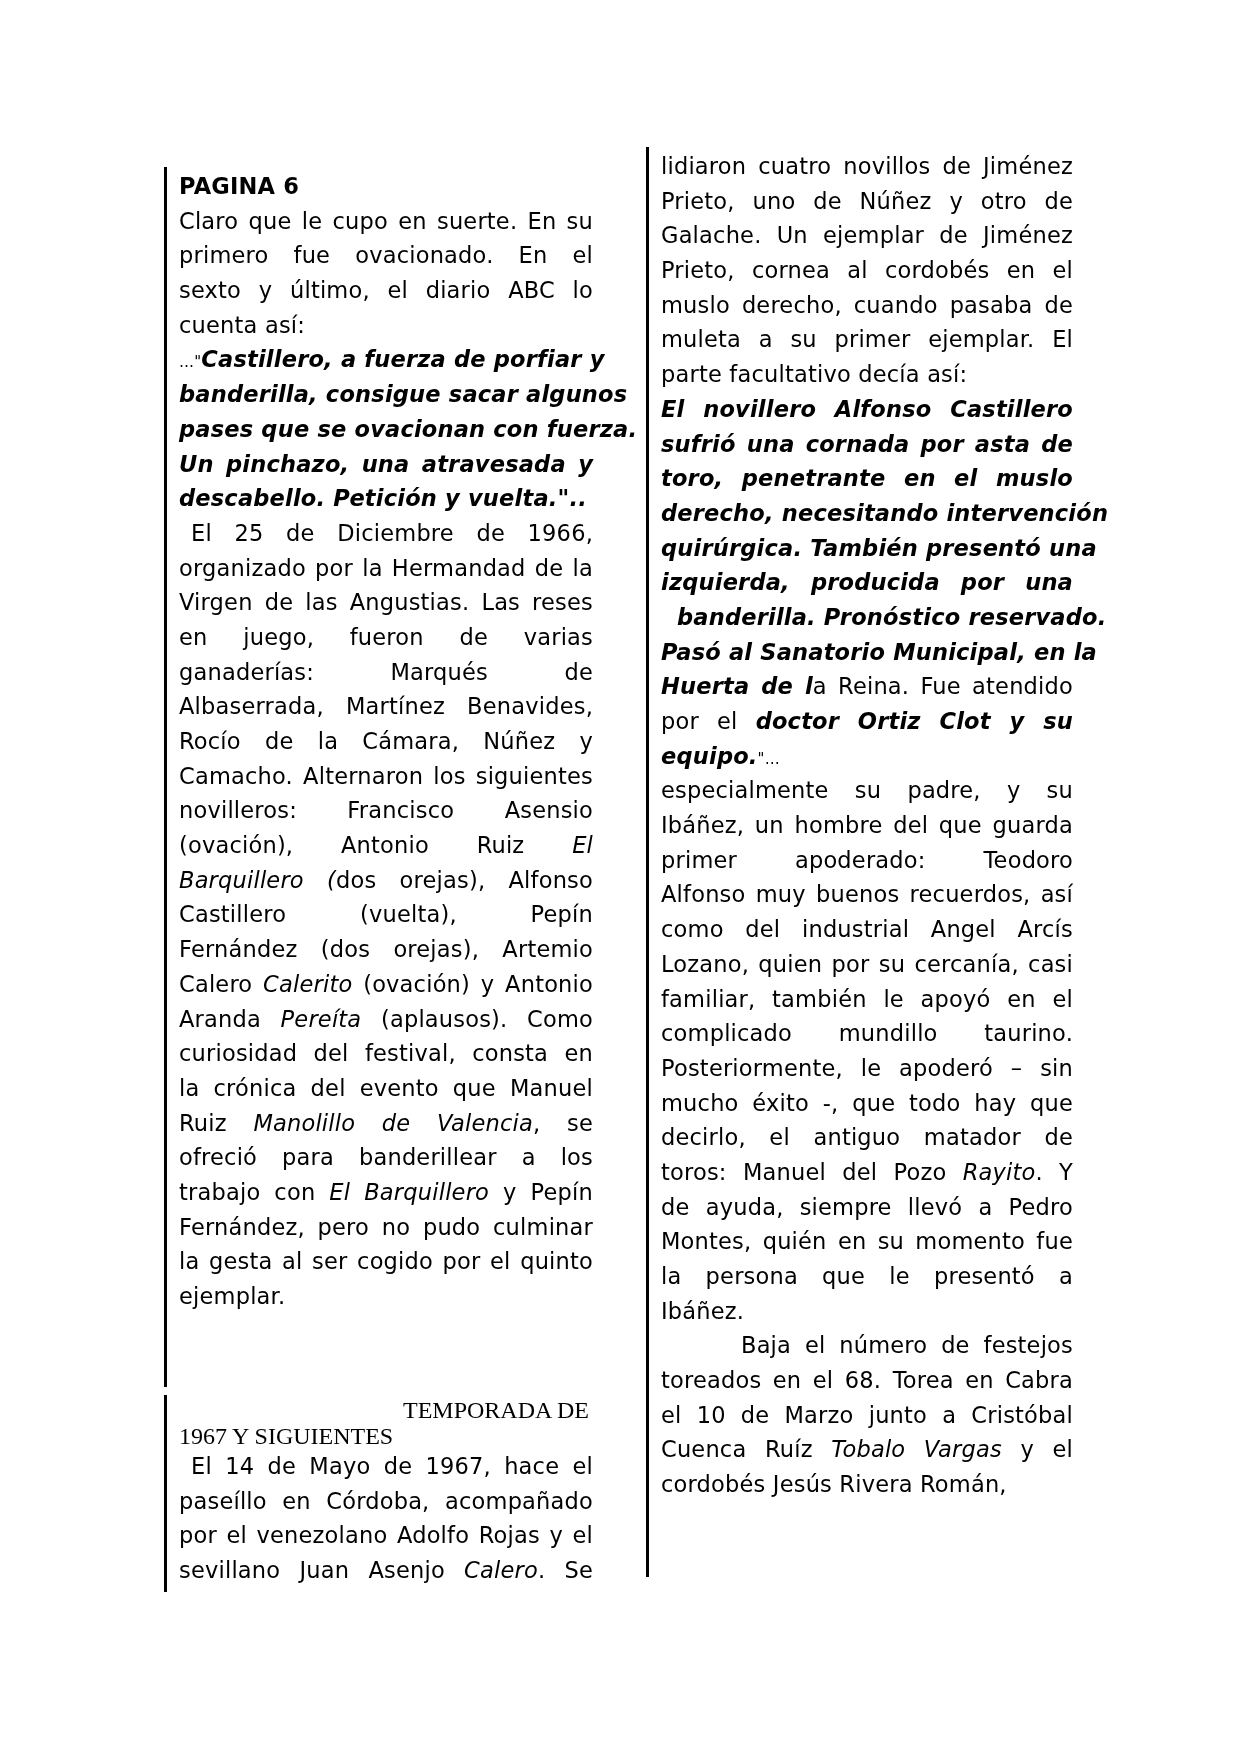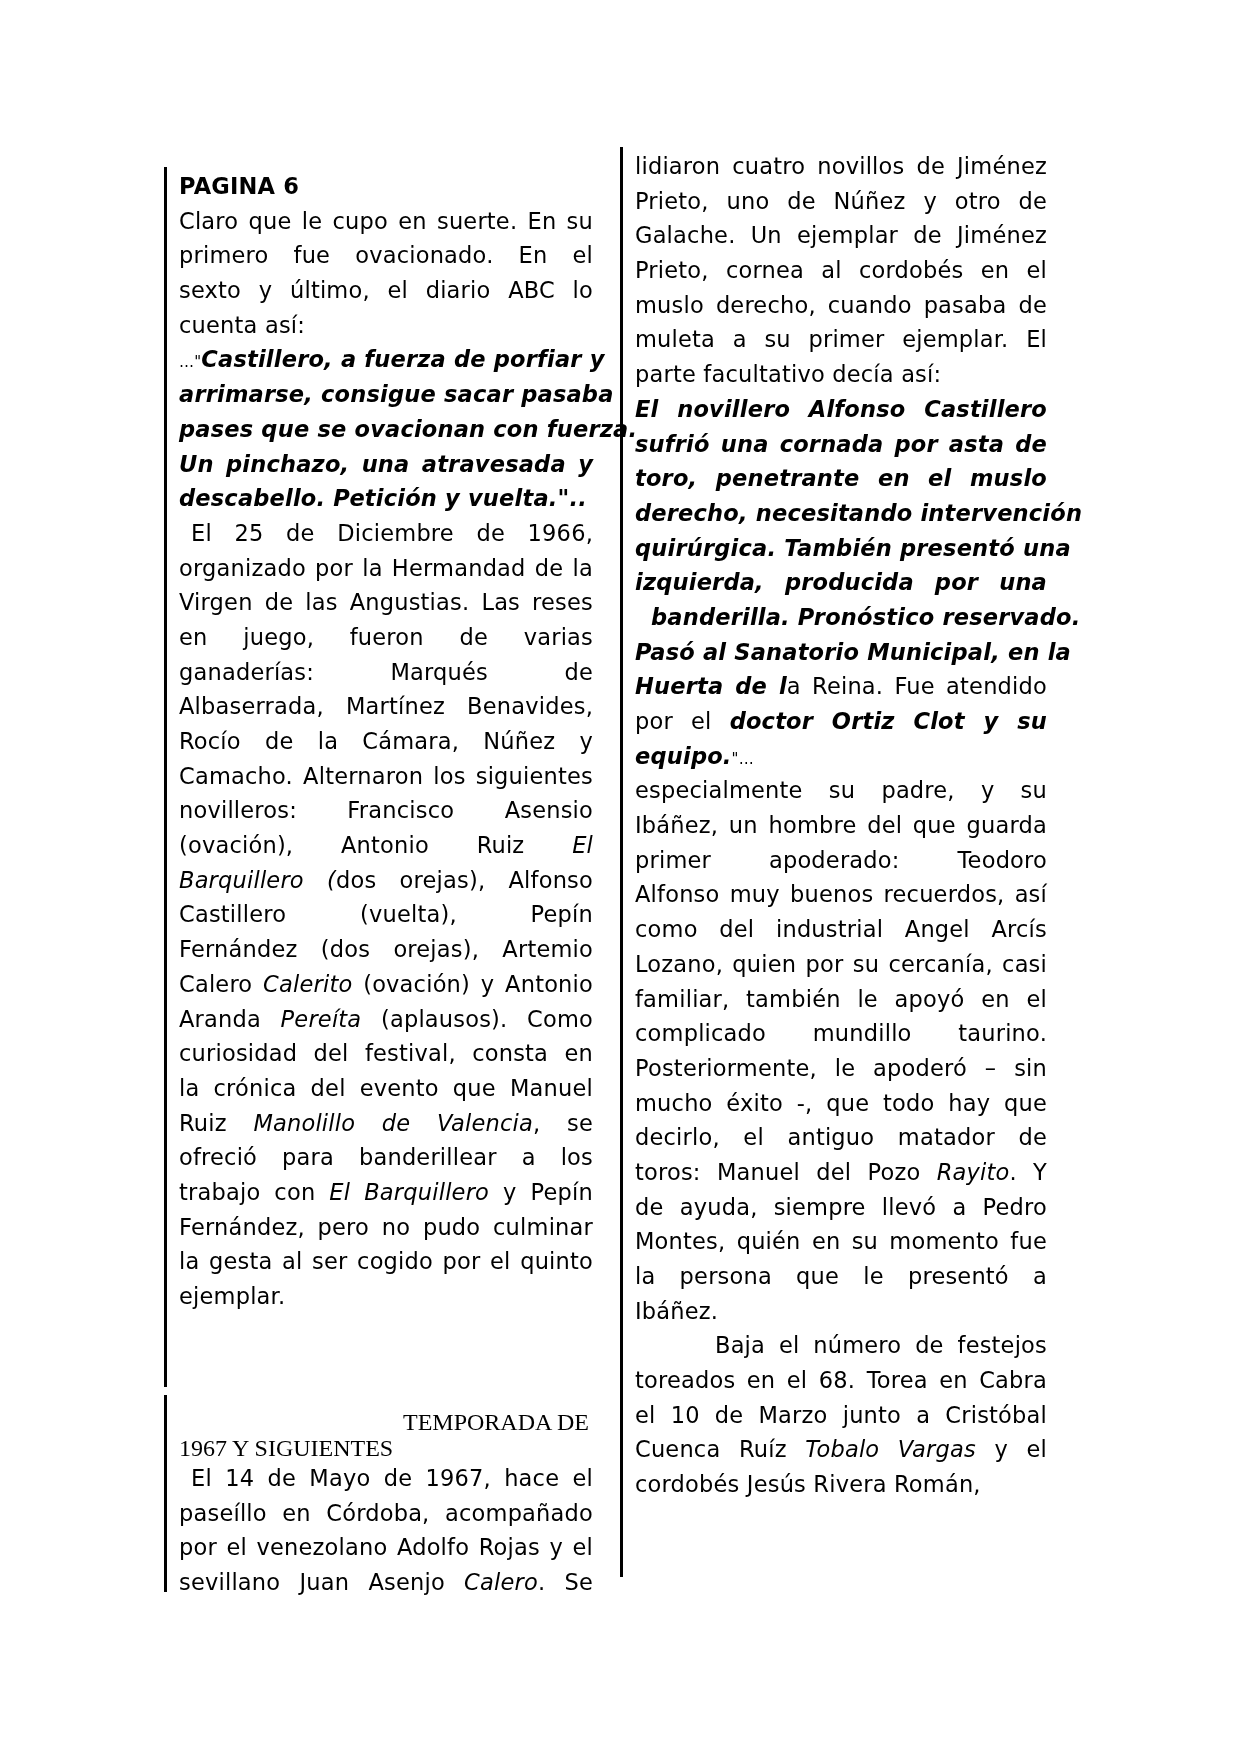--- a/index.html
+++ b/index.html
@@ -10,38 +10,38 @@
           white-space: nowrap; text-align: justify; text-align-last: justify;
           letter-spacing: 0.2px; }
   .line.last { text-align-last: left; }
   .line.indent1 { padding-left: 12px; }
   .line.indent2 { padding-left: 80px; }
   .b { font-weight: bold; }
   .serif { font-family: "Liberation Serif", serif; font-size: 24px; }
   .serif-line { display: block; height: 26px; line-height: 26px; white-space: nowrap; }
   #lb1 { left: 164px; top: 147px; width: 430px; height: 1220px; margin-top: 20px; }
   #lb2 { left: 164px; top: 1395px; width: 430px; height: 197px; }
-  #rb1 { left: 620px; top: 147px; width: 430px; height: 1430px; }
+  #rb1 { left: 646px; top: 147px; width: 430px; height: 1430px; }
   .inner { position: absolute; left: 12px; top: 2px; }
   #lb1 .inner, #lb2 .inner { width: 414px; }
   #rb1 .inner { width: 412px; }
 </style>
 </head>
 <body>
 
 <div class="block" id="lb1">
   <div class="inner">
     <span class="line last b">PAGINA 6</span>
     <div>
         <span class="line"><span>Claro que le cupo en suerte. En su</span></span>
         <span class="line"><span>primero fue ovacionado. En el</span></span>
         <span class="line"><span>sexto y último,  el diario ABC lo</span></span>
         <span class="line last"><span>cuenta así:</span></span>
         <span class="line"><span style="font-size: 15px;">…"</span><span style="font-style: italic; font-weight: bold;">Castillero, a fuerza de porfiar y</span></span>
-        <span class="line"><span style="font-style: italic; font-weight: bold;">arrimarse, consigue sacar pasaba</span></span>
+        <span class="line"><span style="font-style: italic; font-weight: bold;">banderilla, consigue sacar algunos</span></span>
         <span class="line"><span style="font-style: italic; font-weight: bold;">pases que se ovacionan con fuerza.</span></span>
         <span class="line"><span style="font-style: italic; font-weight: bold;">Un pinchazo, una atravesada y</span></span>
         <span class="line last"><span style="font-style: italic; font-weight: bold;">descabello. Petición y vuelta."..</span></span>
         <span class="line indent1"><span>El 25 de Diciembre de 1966,</span></span>
         <span class="line"><span>organizado por la Hermandad de la</span></span>
         <span class="line"><span>Virgen de las Angustias. Las reses</span></span>
         <span class="line"><span>en juego, fueron de varias</span></span>
         <span class="line"><span>ganaderías: Marqués de</span></span>
         <span class="line"><span>Albaserrada, Martínez Benavides,</span></span>
         <span class="line"><span>Rocío de la Cámara, Núñez y</span></span>
@@ -60,21 +60,21 @@
         <span class="line"><span>trabajo con </span><span style="font-style: italic;">El Barquillero</span><span> y  Pepín</span></span>
         <span class="line"><span>Fernández,  pero no pudo culminar</span></span>
         <span class="line"><span>la gesta al ser cogido por el quinto</span></span>
         <span class="line last"><span>ejemplar.</span></span>
       </div>
   </div>
 </div>
 
 <div class="block" id="lb2">
   <div class="inner">
-    <span class="serif-line serif" style="text-align:right; padding-right:4px;margin-top:12px;">TEMPORADA    DE</span>
+    <span class="serif-line serif" style="text-align:right; padding-right:4px;">TEMPORADA    DE</span>
     <span class="serif-line serif">1967 Y SIGUIENTES</span>
     <div>
         <span class="line indent1"><span>El 14 de  Mayo de 1967, hace el</span></span>
         <span class="line"><span>paseíllo en Córdoba, acompañado</span></span>
         <span class="line"><span>por el venezolano Adolfo Rojas y el</span></span>
         <span class="line"><span>sevillano Juan Asenjo </span><span style="font-style: italic;">Calero</span><span>. Se</span></span>
       </div>
   </div>
 </div>
 

